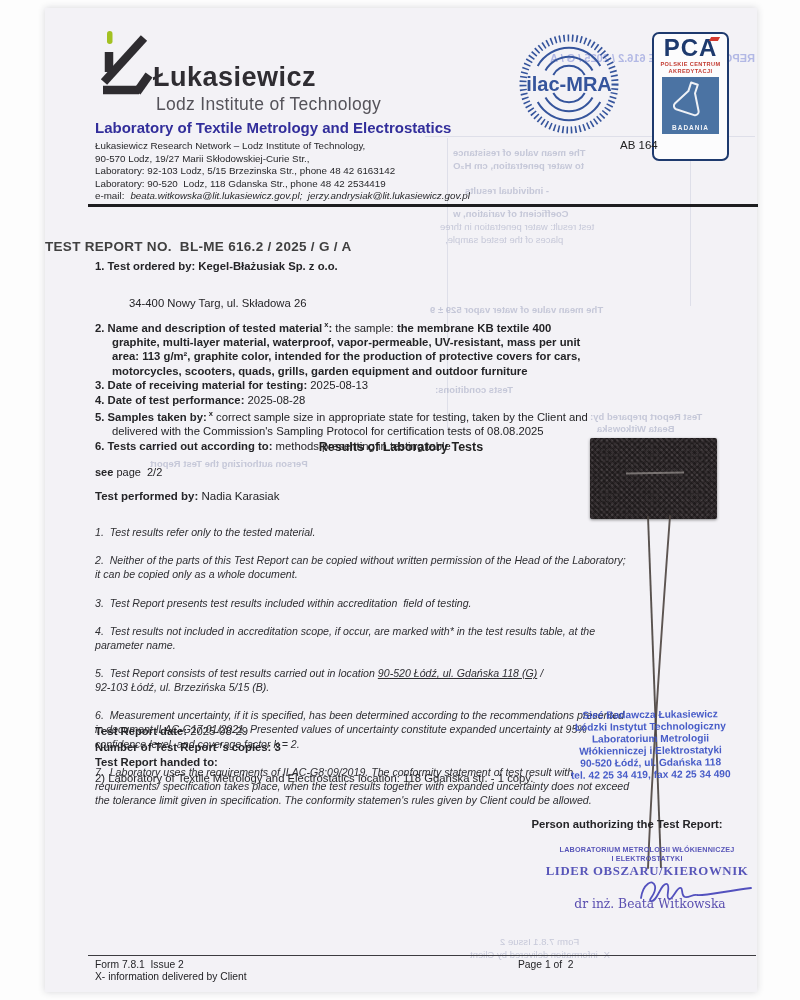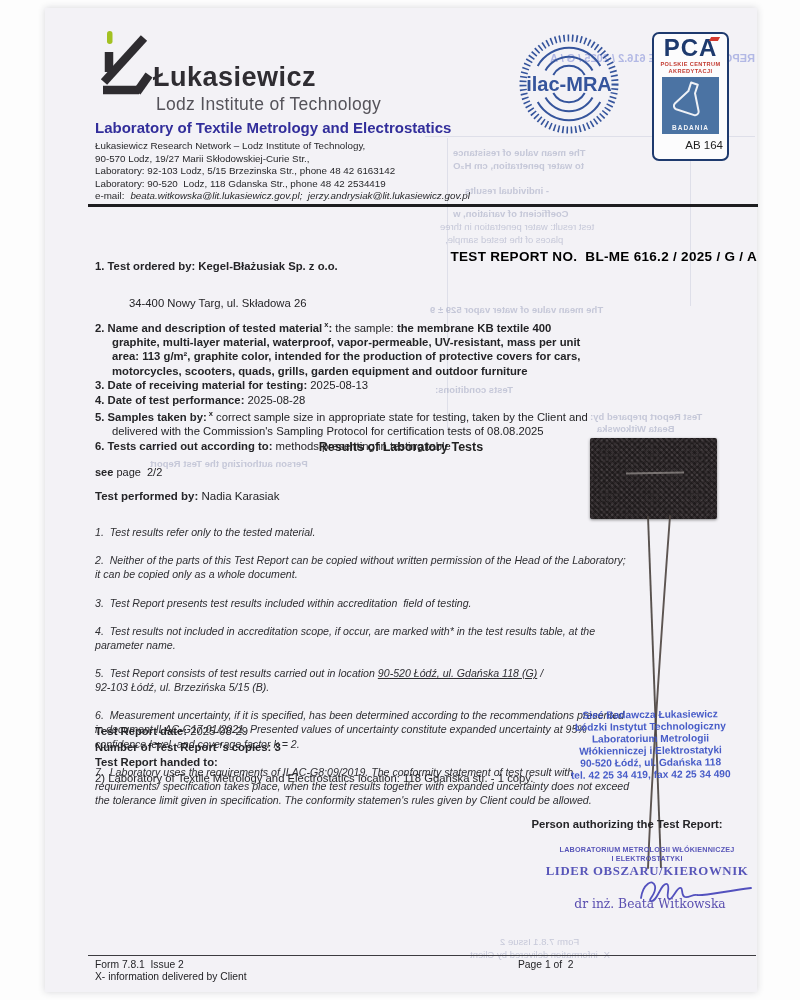--- a/index.html
+++ b/index.html
@@ -27,23 +27,23 @@
   .pca-box{
     left:607px;top:24px;width:77px;height:129px;background:#fcfcfd;
     border:2px solid #1e3a6e;border-radius:7px;box-sizing:border-box;text-align:center;
   }
   .pca-acronym{font-size:24px;font-weight:800;color:#1e3a6e;letter-spacing:1px;line-height:26px;margin-top:1px;}
   .pca-a{position:relative;}
   .pca-a-red{position:absolute;right:-2px;top:3px;width:9px;height:4px;background:#d43a2f;transform:skewX(-30deg);}
   .pca-red{font-size:5.6px;font-weight:700;color:#c23a30;letter-spacing:.4px;line-height:6.5px;}
   .pca-square{width:57px;height:57px;background:#4b73a3;margin:3px auto 0 auto;position:relative;}
   .pca-badania{position:absolute;bottom:3px;width:100%;text-align:center;font-size:6.5px;font-weight:700;color:#f2f4f8;letter-spacing:1px;}
-  .ab164{left:601px;top:131px;width:77px;text-align:right;font-size:11.5px;color:#222;}
-  
-  .rtitle{left:0;top:241px;width:712px;text-align:right;font-size:13.5px;font-weight:700;color:#000000;letter-spacing:.3px;}
+  .ab164{left:575px;top:131px;width:77px;text-align:left;font-size:11.5px;color:#222;}
+  
+  .rtitle{left:0;top:231px;width:712px;text-align:left;font-size:13.5px;font-weight:700;color:#404040;letter-spacing:.3px;}
   .items{left:50px;top:251px;width:602px;font-size:11.3px;line-height:14.4px;color:#242427;}
   .item{padding-left:17px;text-indent:-17px;white-space:pre-line;}
   .item .no{font-weight:700;}
   .item b{font-weight:700;}
   .item.mb7{margin-bottom:7px;}
   .cont{padding-left:17px;}
   sup{font-size:7.5px;vertical-align:super;font-weight:700;margin-left:2px;}
   
   .res-head{left:0;top:432px;width:712px;text-align:center;font-size:12.5px;font-weight:700;color:#222;}
   .see{left:50px;top:458px;font-size:11px;color:#242427;}

